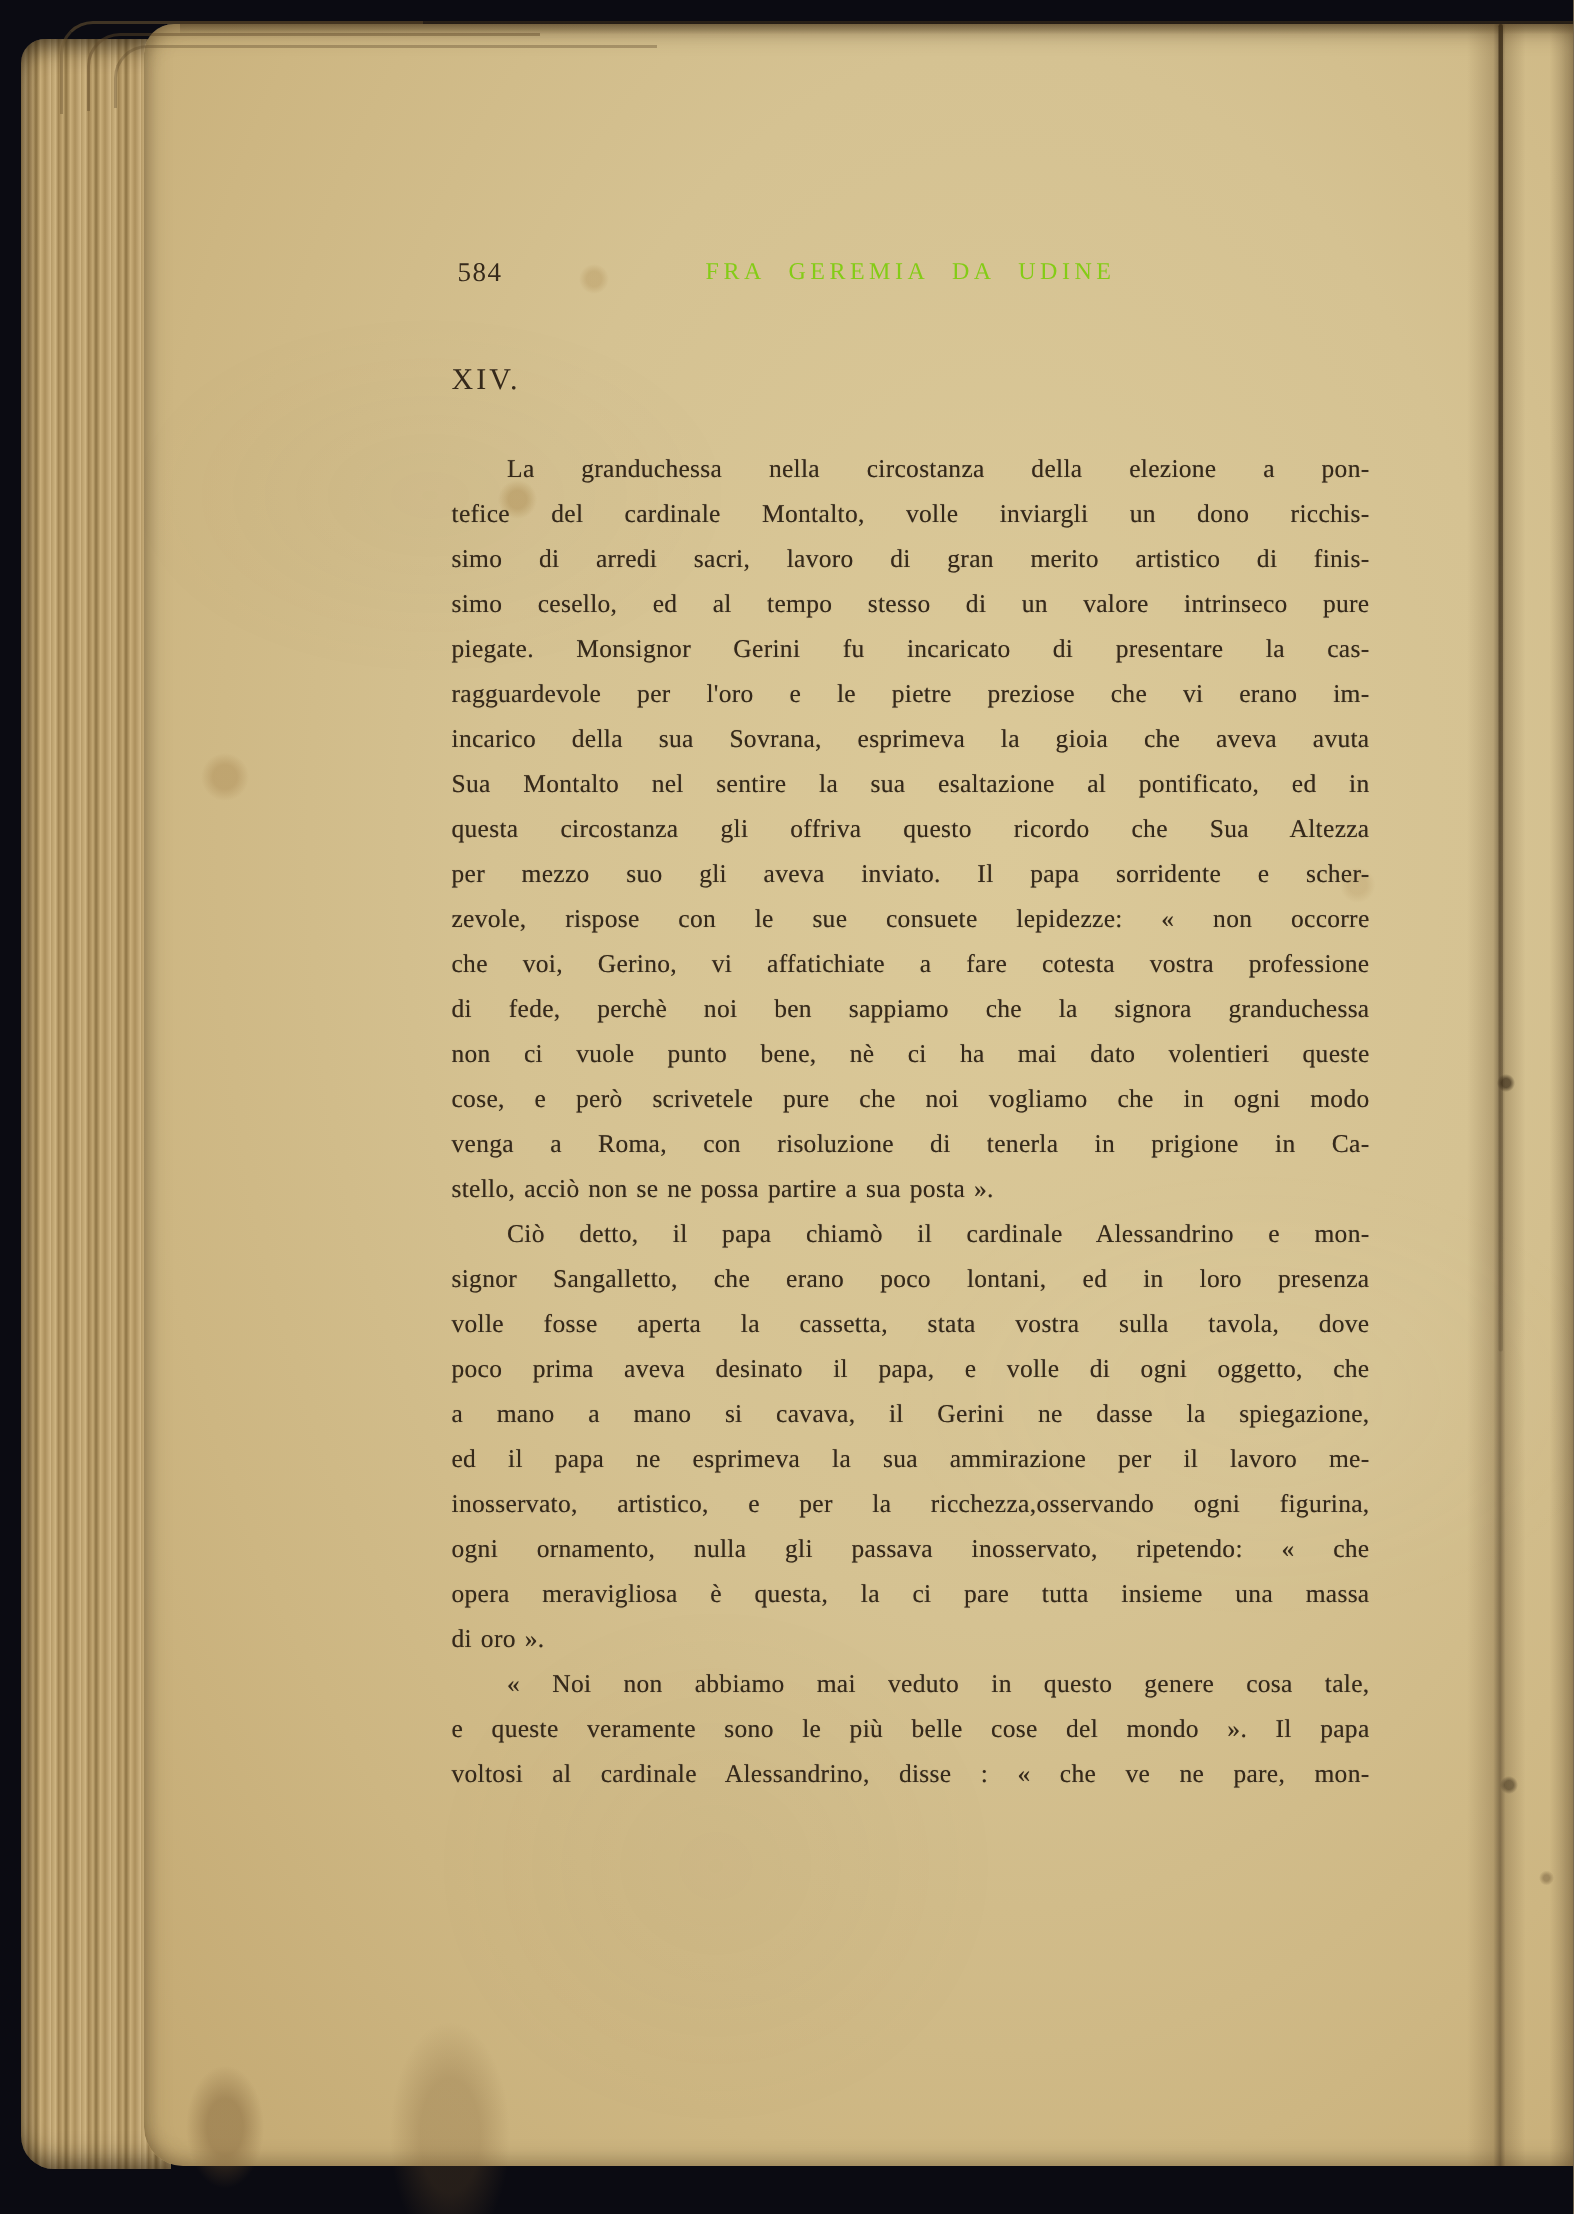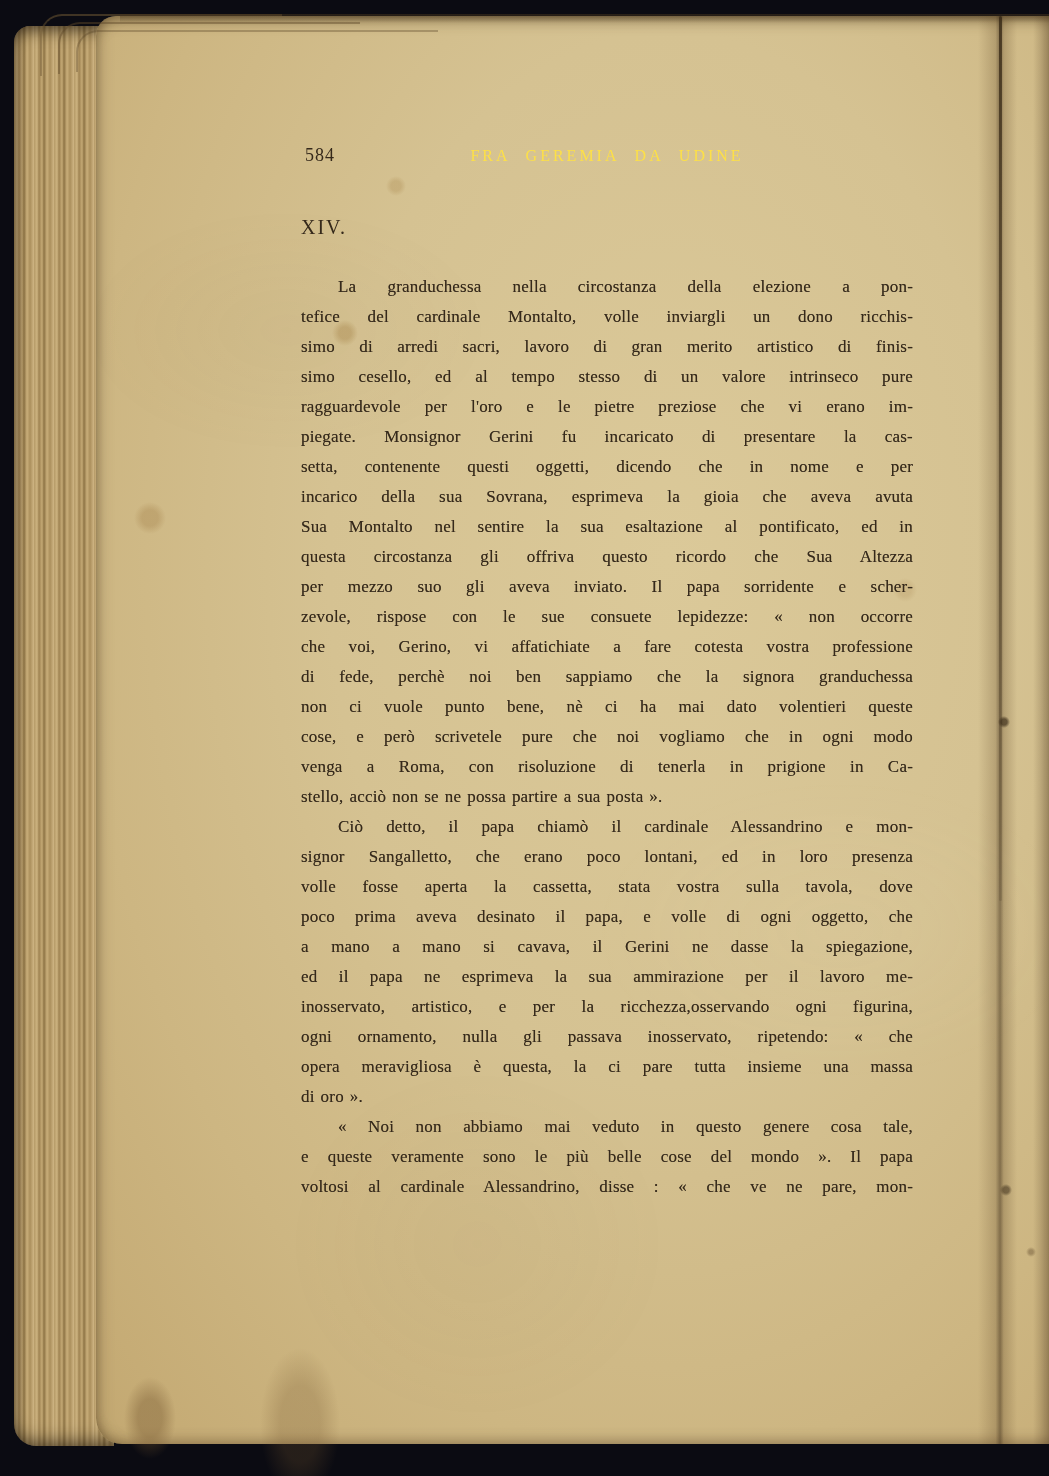--- a/index.html
+++ b/index.html
@@ -91,31 +91,31 @@
   .grain{
     position:absolute;left:96px;top:16px;right:0;bottom:32px;pointer-events:none;opacity:.5;
     background:
       radial-gradient(ellipse 300px 180px at 20% 22%, rgba(120,95,55,.08), transparent 70%),
       radial-gradient(ellipse 360px 220px at 78% 64%, rgba(255,245,215,.10), transparent 70%),
       radial-gradient(ellipse 280px 260px at 40% 86%, rgba(120,95,55,.08), transparent 70%);
   }
 
   
   .text-block{
-    position:absolute;left:301px;top:144px;width:612px;
+    position:absolute;left:301px;top:170px;width:612px;
     color:#35291b;
   }
   .header-row{position:relative;height:24px;}
   .page-number{
     position:absolute;left:4px;top:1px;
     font-size:18px;letter-spacing:1px;
   }
   .running-header{
     position:absolute;left:0;right:0;top:3px;text-align:center;
-    font-size:16px;letter-spacing:3px;word-spacing:9px;color:#fde047;
+    font-size:16px;letter-spacing:3px;word-spacing:9px;color:#84cc16;
   }
   .section-heading{
     position:absolute;left:0;right:0;top:72px;
     font-size:20px;letter-spacing:2px;
   }
   .body-text{
     position:absolute;left:0;top:128px;width:612px;
     font-size:17px;line-height:30px;
     letter-spacing:.2px;word-spacing:1.5px;
     text-shadow:0 0 .5px rgba(53,41,27,.55);
@@ -151,23 +151,22 @@
     <div class="header-row">
       <span class="page-number">584</span>
       <span class="running-header">FRA GEREMIA DA UDINE</span>
     </div>
     <div class="section-heading">XIV.</div>
     <div class="body-text">
         <div class="line first">La granduchessa nella circostanza della elezione a pon-</div>
         <div class="line">tefice del cardinale Montalto, volle inviargli un dono ricchis-</div>
         <div class="line">simo di arredi sacri, lavoro di gran merito artistico di finis-</div>
         <div class="line">simo cesello, ed al tempo stesso di un valore intrinseco pure</div>
+        <div class="line">piegate. Monsignor Gerini fu incaricato di presentare la cas-</div>
         <div class="line">ragguardevole per l'oro e le pietre preziose che vi erano im-</div>
-        <div class="line">piegate. Monsignor Gerini fu incaricato di presentare la cas-</div>
-        <div class="line">setta, contenente questi oggetti, dicendo che in nome e per</div>
         <div class="line">incarico della sua Sovrana, esprimeva la gioia che aveva avuta</div>
         <div class="line">Sua Montalto nel sentire la sua esaltazione al pontificato, ed in</div>
         <div class="line">questa circostanza gli offriva questo ricordo che Sua Altezza</div>
         <div class="line">per mezzo suo gli aveva inviato. Il papa sorridente e scher-</div>
         <div class="line">zevole, rispose con le sue consuete lepidezze: « non occorre</div>
         <div class="line">che voi, Gerino, vi affatichiate a fare cotesta vostra professione</div>
         <div class="line">di fede, perchè noi ben sappiamo che la signora granduchessa</div>
         <div class="line">non ci vuole punto bene, nè ci ha mai dato volentieri queste</div>
         <div class="line">cose, e però scrivetele pure che noi vogliamo che in ogni modo</div>
         <div class="line">venga a Roma, con risoluzione di tenerla in prigione in Ca-</div>

